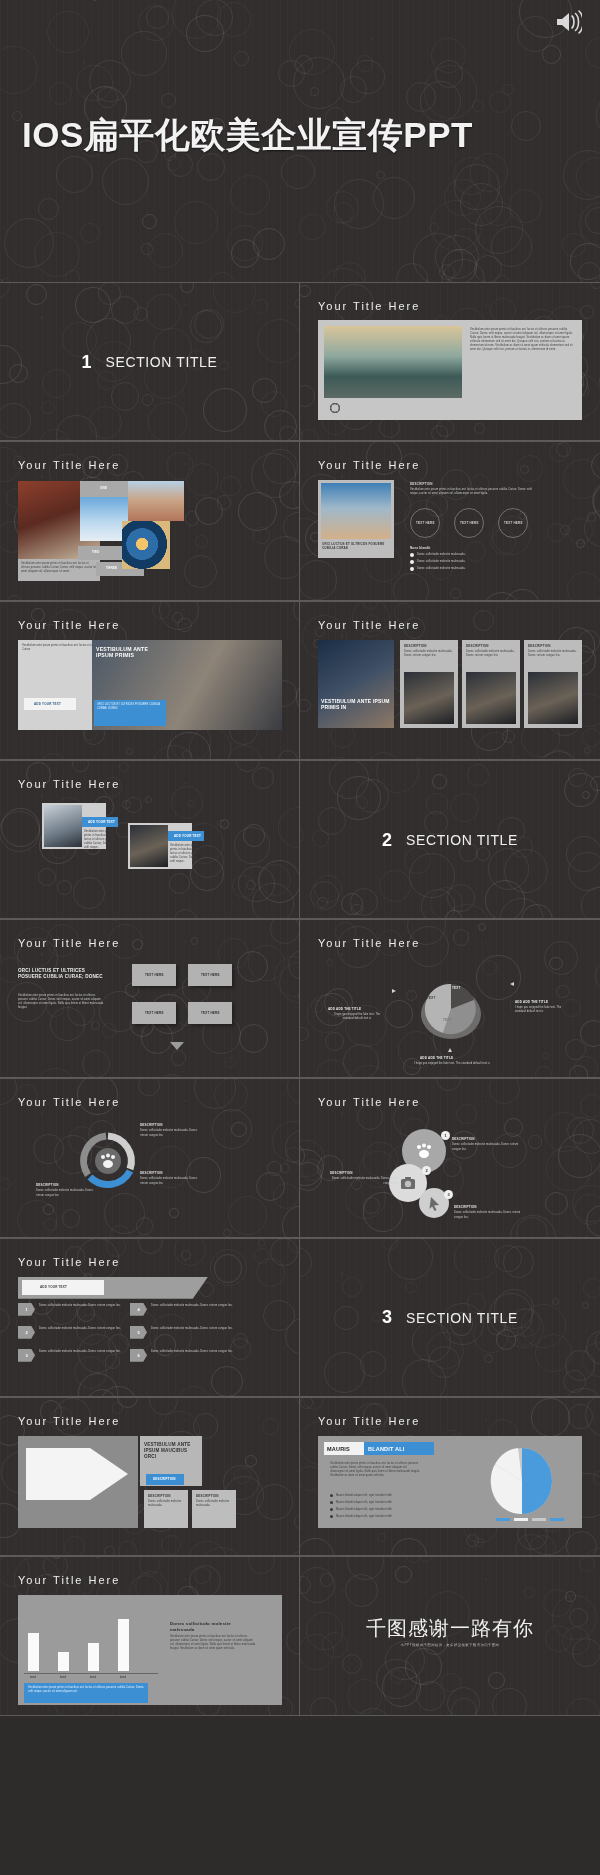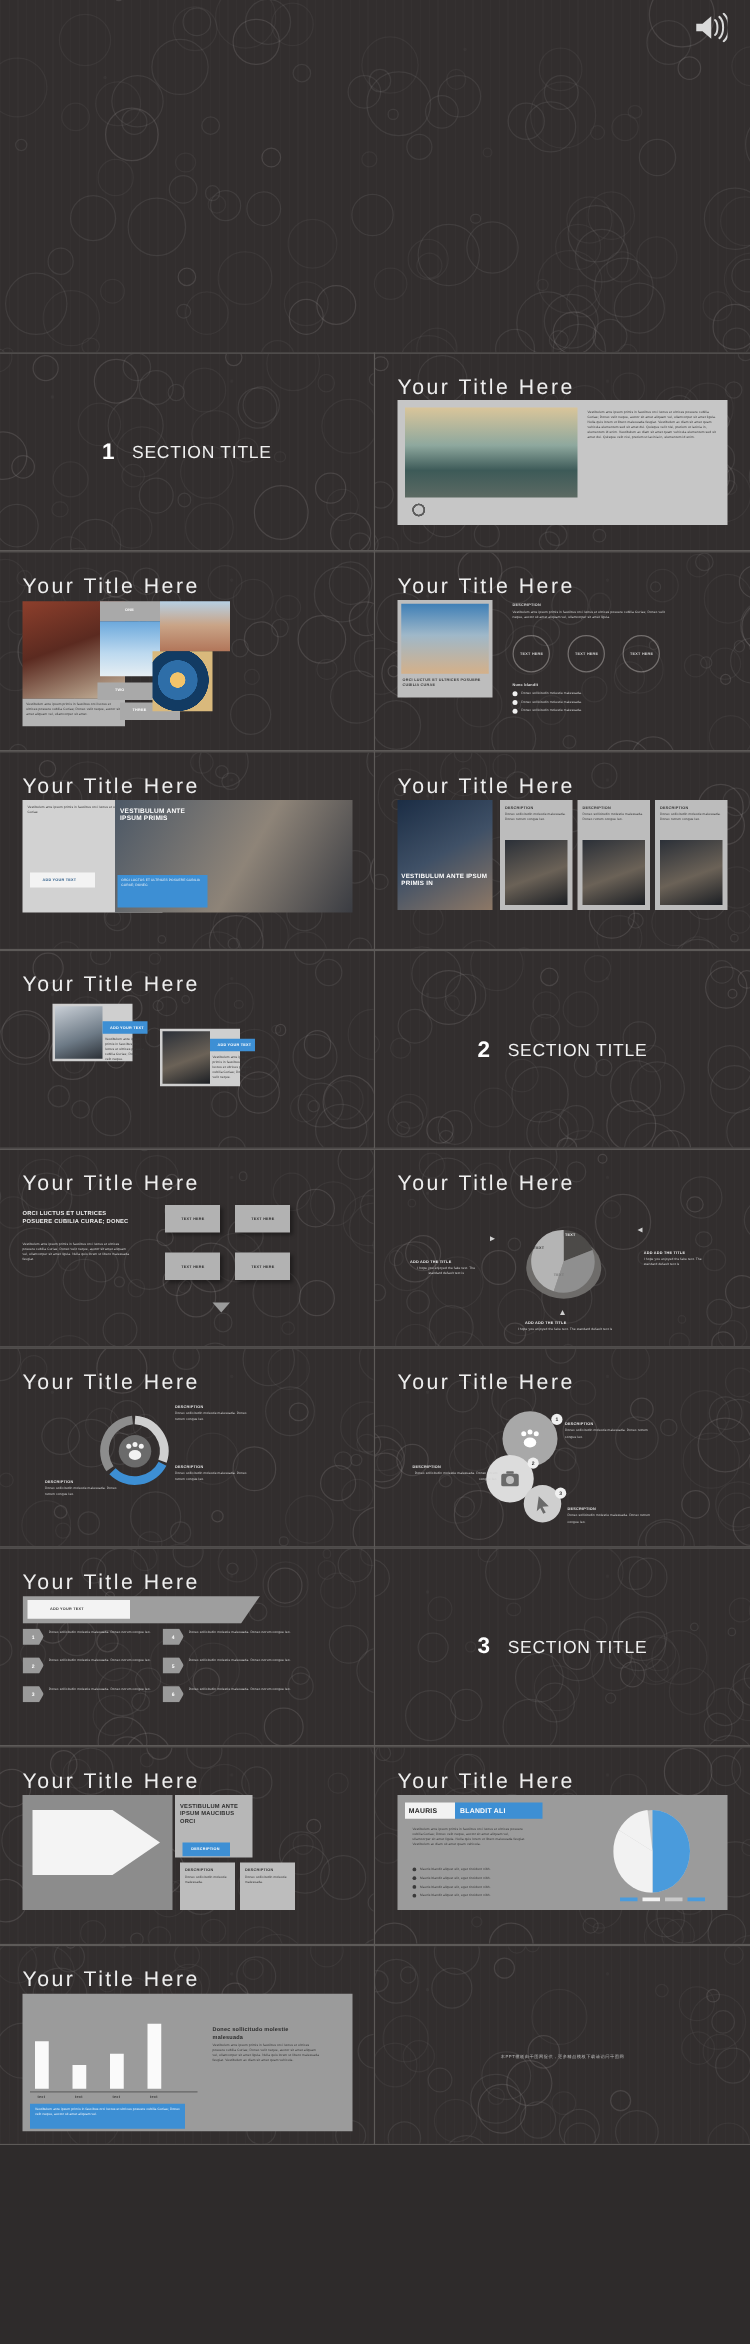--- a/index.html
+++ b/index.html
@@ -55,21 +55,21 @@
     position:relative; width:300px; height:159.3px; overflow:hidden;
     background:#322e2e;
     border-right:1px solid #5d5a58; border-bottom:1px solid #5d5a58;
     border-top:1px solid #5d5a58;
   }
   .slide:nth-child(2n) { border-right:none; }
   .sbody { position:absolute; inset:0; }
 
   .s-title {
     position:absolute; left:18px; top:17px;
-    font-size:17px; letter-spacing:2px; color:#eeeeee; font-weight:normal;
+    font-size:11px; letter-spacing:2px; color:#eeeeee; font-weight:normal;
   }
   .sec-num { font-size:18px; font-weight:bold; color:#ffffff; }
   .sec-lab { font-size:14px; color:#f0f0f0; letter-spacing:.6px; }
   .sec-wrap {
     position:absolute; left:0; right:0; top:50%; transform:translateY(-50%);
     display:flex; align-items:center; justify-content:center; gap:14px;
   }
 
   
   .panel { position:absolute; background:#b9b9b9; }
@@ -229,20 +229,21 @@
     </div>
   <div class="vstripes"></div>
 
   <svg class="speaker-icon" viewBox="0 0 28 24">
     <path d="M3 9h5l7-6v18l-7-6H3z" fill="#d9d9d9"></path>
     <path d="M18 6c2.6 2 2.6 10 0 12" stroke="#d9d9d9" stroke-width="1.6" fill="none" stroke-linecap="round"></path>
     <path d="M21.5 3.5c4 3.5 4 13.5 0 17" stroke="#d9d9d9" stroke-width="1.6" fill="none" stroke-linecap="round"></path>
     <path d="M25 1c5.5 5 5.5 17 0 22" stroke="#d9d9d9" stroke-width="1.6" fill="none" stroke-linecap="round"></path>
   </svg>
 
+  <div class="cover-title">IOS扁平化欧美企业宣传PPT</div>
 </div>
 
 <div id="grid">
     <div class="slide">
       <div class="bg"></div>
       <div class="bubbles">
         <div class="bub b3" style="left:264.2px;top:126.7px;width:33.1px;height:33.1px"></div>
         <div class="bub" style="left:97.5px;top:-0.8px;width:23.1px;height:23.1px"></div>
         <div class="bub b2" style="left:88.9px;top:123.0px;width:32.7px;height:32.7px"></div>
         <div class="bub" style="left:-3.8px;top:119.9px;width:34.9px;height:34.9px"></div>
@@ -1336,16 +1337,17 @@
         <div class="bub" style="left:19.7px;top:16.1px;width:13.1px;height:13.1px"></div>
         <div class="bub b2" style="left:47.0px;top:121.6px;width:35.3px;height:35.3px"></div>
         <div class="bub" style="left:76.4px;top:101.4px;width:40.2px;height:40.2px"></div>
         <div class="bub b2" style="left:124.5px;top:33.8px;width:45.3px;height:45.3px"></div>
         <div class="bub" style="left:271.9px;top:80.4px;width:28.9px;height:28.9px"></div>
         <div class="bub" style="left:54.7px;top:150.6px;width:36.3px;height:36.3px"></div>
         <div class="bub" style="left:-7.1px;top:18.4px;width:17.8px;height:17.8px"></div>
       </div>
       <div class="vstripes"></div>
       <div class="sbody">
+        <div class="thanks">千图感谢一路有你</div>
   <div class="thanks-sub">本PPT模板由千图网提供，更多精品模板下载请访问千图网</div>
       </div>
     </div>
   </div>
 
 </body></html>

